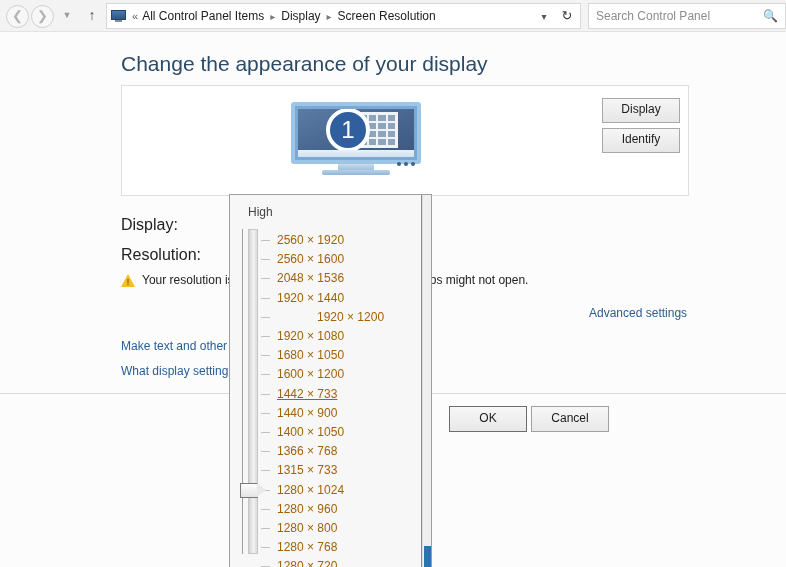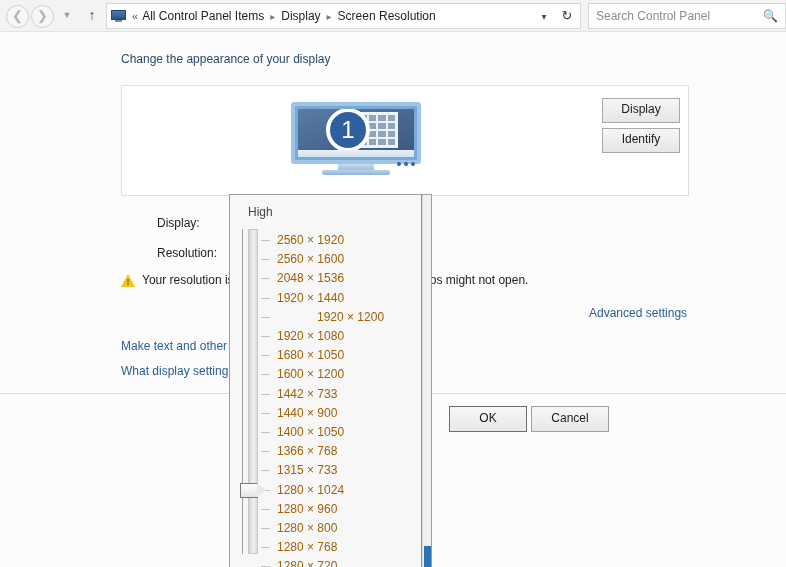--- a/index.html
+++ b/index.html
@@ -71,21 +71,21 @@
   .searchbox .ph {
     font-size:12px; color:#8d8d8d; margin-left:7px; white-space:nowrap;
   }
   .searchbox .mag {
     margin-left:auto; margin-right:7px; color:#4a4a4a; font-size:12px;
   }
 
   
   .page-title {
     position:absolute; left:121px; top:52px;
-    font-size:12px; color:#2c4a66; white-space:nowrap;
+    font-size:21px; color:#2c4a66; white-space:nowrap;
   }
 
   .preview-box {
     position:absolute; left:121px; top:85px; width:566px; height:109px;
     background:#ffffff; border:1px solid #dfdfdf;
   }
 
   
   .monitor {
     position:absolute; left:169px; top:16px; width:130px; height:76px;
@@ -135,21 +135,21 @@
   .sidebtn {
     position:absolute; width:76px; height:23px;
     background:linear-gradient(#f6f6f6,#e6e6e6);
     border:1px solid #a8a8a8; color:#1c1c1c;
     font-size:12px; text-align:center; line-height:21px;
   }
   .sidebtn.detect   { left:480px; top:12px; }
   .sidebtn.identify { left:480px; top:42px; }
 
   .fld-label {
-    position:absolute; font-size:12px; color:#222; white-space:nowrap;margin-left:36px;
+    position:absolute; font-size:16px; color:#222; white-space:nowrap;
   }
   .lbl-display    { left:121px; top:216px; }
   .lbl-resolution { left:121px; top:246px; }
 
   .warn-row {
     position:absolute; left:121px; top:273px;
     display:flex; align-items:flex-start; white-space:nowrap;
   }
   .warn-icon {
     width:15px; height:14px; position:relative; flex:none; margin-top:1px;
@@ -365,21 +365,21 @@
       </div>
     <div id="res-items">
         <div class="res-item" style="top: 38px;">2560 × 1920</div>
         <div class="res-item" style="top: 57.2px;">2560 × 1600</div>
         <div class="res-item" style="top: 76.4px;">2048 × 1536</div>
         <div class="res-item" style="top: 95.6px;">1920 × 1440</div>
         <div class="res-item" style="top: 114.8px; margin-left: 40px;">1920 × 1200</div>
         <div class="res-item" style="top: 134px;">1920 × 1080</div>
         <div class="res-item" style="top: 153.2px;">1680 × 1050</div>
         <div class="res-item" style="top: 172.4px;">1600 × 1200</div>
-        <div class="res-item" style="top: 191.6px;">1442 × 733</div>
+        <div class="res-item" style="top: 191.6px; text-decoration: underline;">1442 × 733</div>
         <div class="res-item" style="top: 210.8px;">1440 × 900</div>
         <div class="res-item" style="top: 230px;">1400 × 1050</div>
         <div class="res-item" style="top: 249.2px;">1366 × 768</div>
         <div class="res-item" style="top: 268.4px;">1315 × 733</div>
         <div class="res-item" style="top: 287.6px;">1280 × 1024</div>
         <div class="res-item" style="top: 306.8px;">1280 × 960</div>
         <div class="res-item" style="top: 326px;">1280 × 800</div>
         <div class="res-item" style="top: 345.2px;">1280 × 768</div>
         <div class="res-item" style="top: 364.4px;">1280 × 720</div>
       </div>

